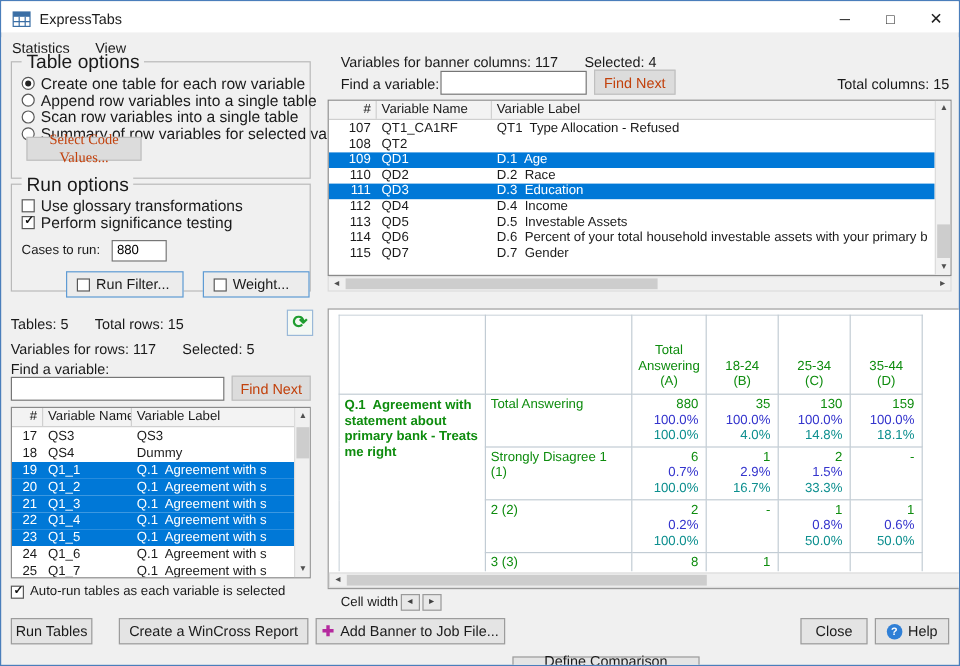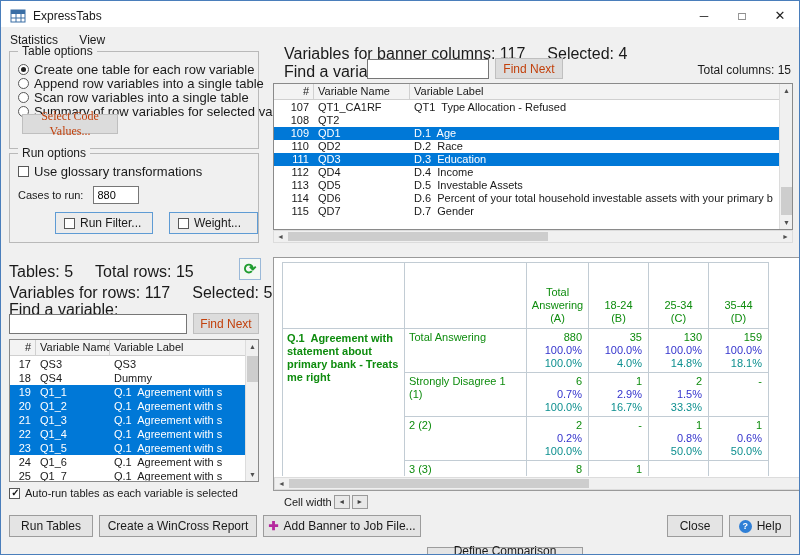--- a/index.html
+++ b/index.html
@@ -13,21 +13,21 @@
   .title-text { position:absolute; left:32px; top:0; line-height:30px; font-size:12px; }
   .win-btn { position:absolute; top:0; width:38px; height:30px; text-align:center; line-height:30px; font-size:12px; color:#222; }
   .wb-min { right:76px; } .wb-max { right:38px; } .wb-close { right:0; font-size:13px; }
 
   
   .menubar { position:absolute; left:0; top:30px; width:100%; height:19px; background:#f0f0f0; }
   .menu-item { display:inline-block; padding:0 9px; line-height:19px; font-size:12px; }
 
   
   .groupbox { position:absolute; border:1px solid #b9b9b9; }
-  .gb-legend { position:absolute; top:-8px; left:8px; background:#f0f0f0; padding:0 4px; font-size:12px; }
+  .gb-legend { position:absolute; top:-8px; left:8px; background:#f0f0f0; padding:0 4px; font-size:16px; }
   #gb-table-options { left:8px; top:50px; width:250px; height:98px; padding-top:10px; }
   #gb-run-options  { left:8px; top:152px; width:250px; height:90px; padding-top:10px; }
 
   .opt-row { display:flex; align-items:center; height:14px; margin:0 0 0 8px; font-size:13px; white-space:nowrap; }
   .radio { width:11px; height:11px; border:1px solid #585858; border-radius:50%; background:#fff; margin-right:5px; flex:none; position:relative; }
   .radio.on::after { content:""; position:absolute; left:2px; top:2px; width:5px; height:5px; border-radius:50%; background:#222; }
   .checkbox { width:11px; height:11px; border:1px solid #585858; background:#fff; margin-right:5px; flex:none; position:relative; font-size:10px; line-height:10px; text-align:center; color:#111; }
   .checkbox.on::after { content:"✓"; position:absolute; left:0; top:-1px; width:11px; font-weight:bold; }
 
   .btn { display:inline-flex; align-items:center; justify-content:center; background:#e4e4e4; border:1px solid #9c9c9c; font-size:12px; color:#1a1a1a; }
@@ -35,21 +35,21 @@
   .btn.bluebrd { border-color:#5e9bd4; background:#ececec; }
 
   #btn-select-codes { position:absolute; left:12px; top:62px; width:96px; height:20px;font-family:Liberation Serif, serif; }
   .cases-row { display:flex; align-items:center; margin:8px 0 0 8px; font-size:11px; }
   #cases-input { width:46px; height:18px; margin-left:10px; border:1px solid #767676; font-size:11px; padding-left:3px; background:#fff; }
   .rf-row { display:flex; margin:8px 0 0 8px; gap:16px;padding-left:37px; }
   .rf-btn { width:110px; height:22px; justify-content:flex-start; padding-left:8px; }
   .wt-btn { width:100px; }
 
   .label-sm { font-size:11px; }
-  .section-label { position:absolute; font-size:16px; }
+  .section-label { position:absolute; font-size:12px; }
 
   .text-input { background:#fff; border:1px solid #767676; font-size:11px; padding-left:3px; position:absolute; }
 
   
   .listbox { position:absolute; background:#fff; border:1px solid #8a8a8a; overflow:hidden; }
   .list-head { display:flex; height:16px; background:#f3f3f3; border-bottom:1px solid #d0d0d0; font-size:11px; }
   .lh { border-right:1px solid #d0d0d0; padding:1px 4px; overflow:hidden; white-space:nowrap; }
   .list-rows { position:absolute; left:0; right:13px; top:17px; bottom:0; overflow:hidden; }
   .vrow { display:flex; font-size:11px; white-space:nowrap; }
   .vrow.sel { background:#0078d7; color:#fff; }
@@ -102,21 +102,21 @@
   .pv-d .l0 { color:#0e8c0e; } .pv-d .l1 { color:#3434cd; } .pv-d .l2 { color:#0d8f8f; }
   #pv-vscroll { border-left:1px solid #dcdcdc; }
   #pv-hscroll { left:0; right:13px; bottom:0; height:13px; top:auto; width:auto; }
 
   
   #cellwidth { position:absolute; left:283px; top:494px; display:flex; align-items:center; font-size:11px; }
   .cw-btn { width:16px; height:14px; border:1px solid #9a9a9a; background:#e8e8e8; font-size:7px; text-align:center; line-height:12px; color:#404040; margin-left:2px; }
 
   
   .footer-btn { position:absolute; top:514px; height:22px; }
-  #btn-run-tables { left:8px; width:84px; }
+  #btn-run-tables { left:8px; width:68px; }
   #btn-create-report { left:98px; width:158px; }
   #btn-add-banner { left:262px; width:158px; }
   #btn-define-groups { left:426px; width:156px;margin-top:32px; }
   #btn-close { left:666px; width:56px; }
   #btn-help { left:728px; width:62px; }
   .plus-ic { color:#b5299e; font-weight:bold; margin-right:5px; font-size:12px; }
   .help-ic { display:inline-block; width:13px; height:13px; border-radius:50%; background:#2f7fd6; color:#fff; font-size:9px; line-height:13px; text-align:center; margin-right:5px; font-weight:bold; }
 
   
   #banner-header { left:283px; top:44px; }
@@ -174,20 +174,24 @@
       </div>
     <button class="btn disabled" id="btn-select-codes">Select Code Values...</button>
   </div>
 
   <div class="groupbox" id="gb-run-options">
     <span class="gb-legend">Run options</span>
     <div id="runopt-checks">
         <div class="opt-row">
           <span class="checkbox"></span>
           <span>Use glossary transformations</span>
+        </div>
+        <div class="opt-row">
+          <span class="checkbox on"></span>
+          <span>Perform significance testing</span>
         </div>
       </div>
     <div class="cases-row">
       <span>Cases to run:</span>
       <input id="cases-input" value="880" style="">
     </div>
     <div class="rf-row">
       <button class="btn bluebrd rf-btn">
         <span class="checkbox" id="rf-check"></span>
         <span>Run Filter...</span>

